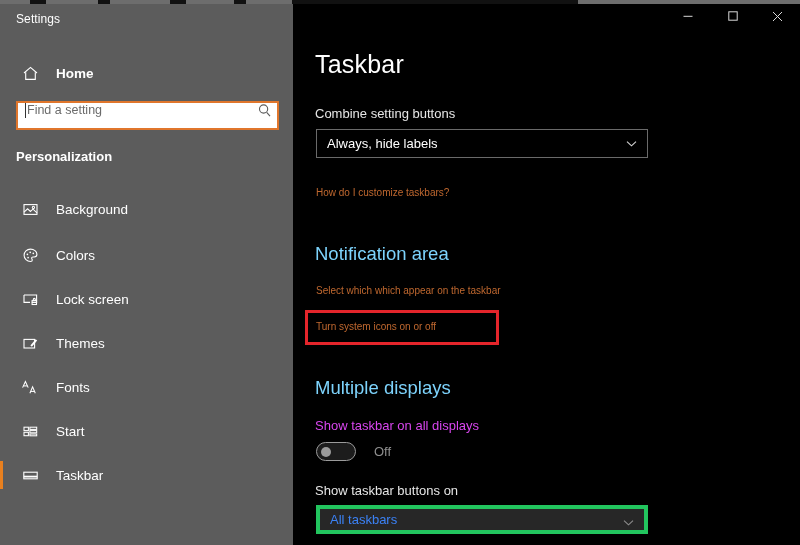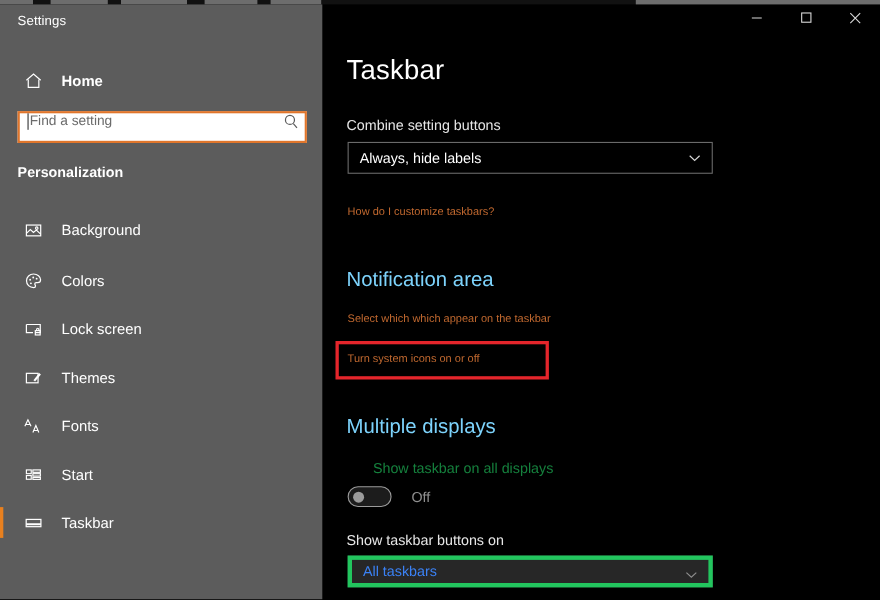--- a/index.html
+++ b/index.html
@@ -152,21 +152,21 @@
     letter-spacing: .2px;
   }
 
   .field-label {
     position: absolute;
     left: 0;
     font-size: 13px;
     color: #e6e6e6;
     white-space: nowrap;
   }
-  .field-label.dim { color: #15803d; margin-left: 24px; }
+  .field-label.dim { color: #d946ef; }
 
   .combo {
     position: absolute;
     left: 1px;
     width: 332px; height: 29px;
     background: #000000;
     border: 1px solid #6a6a6a;
     display: flex;
     align-items: center;
     color: #ffffff;

